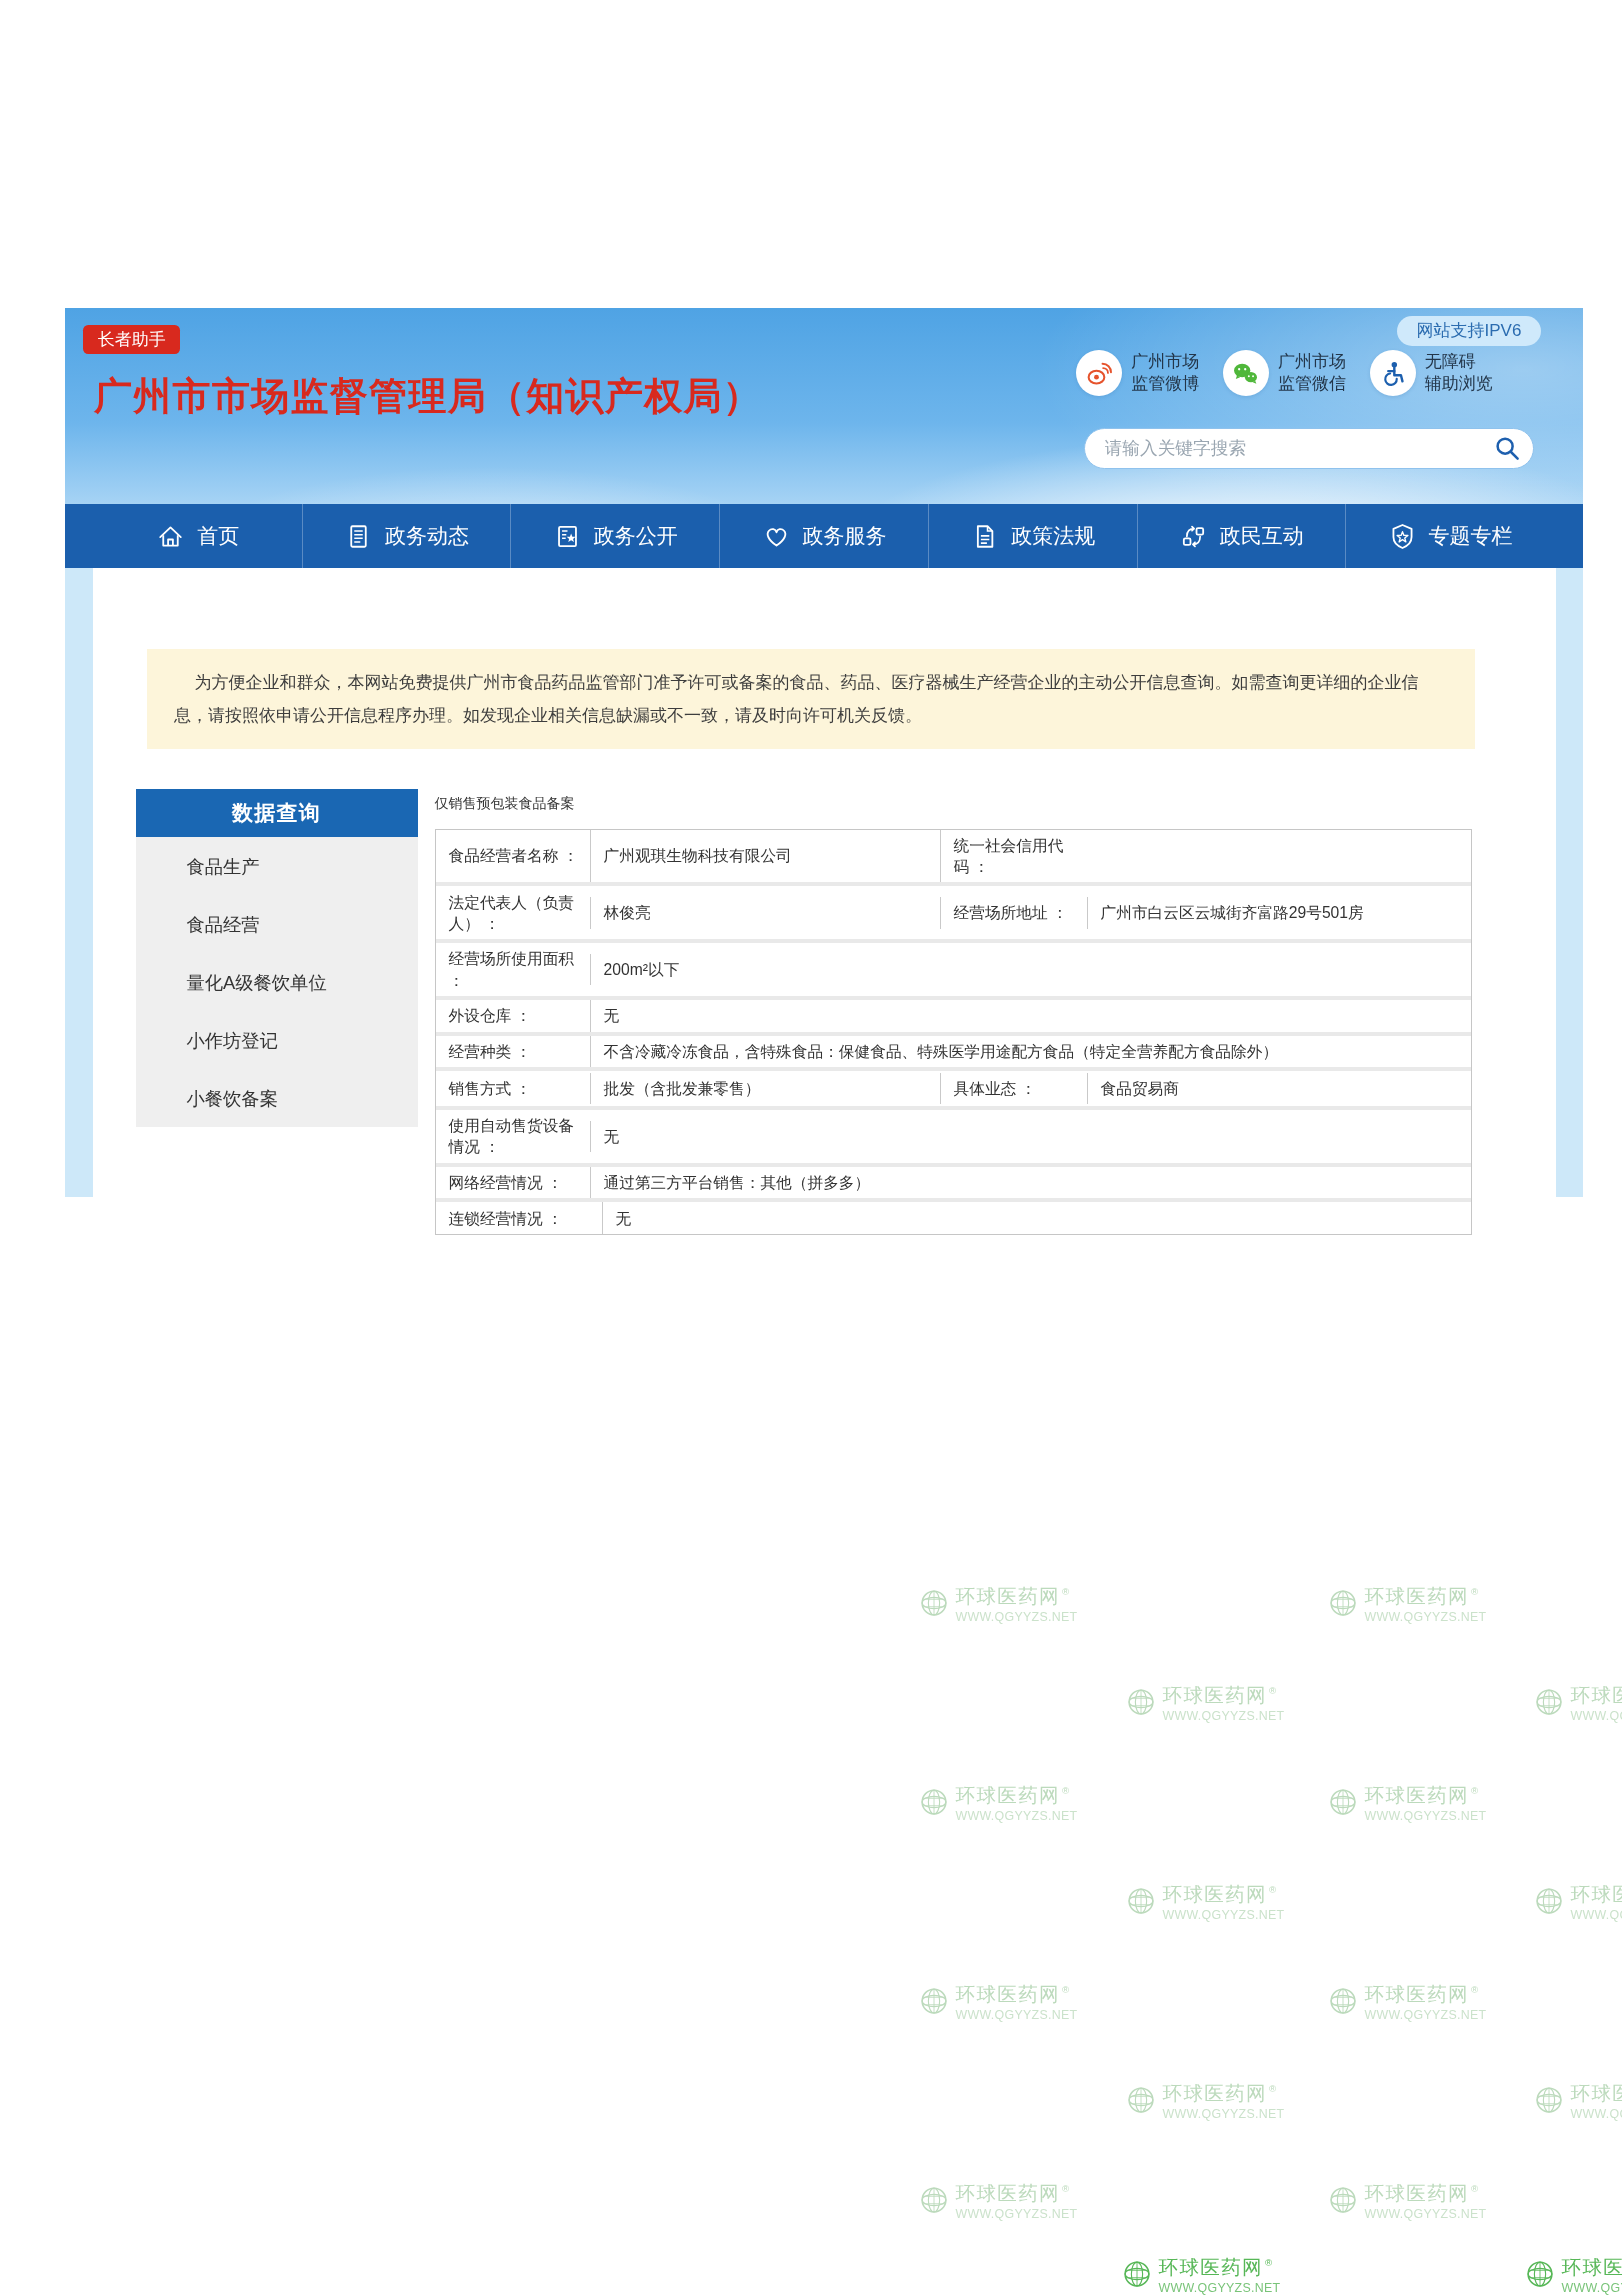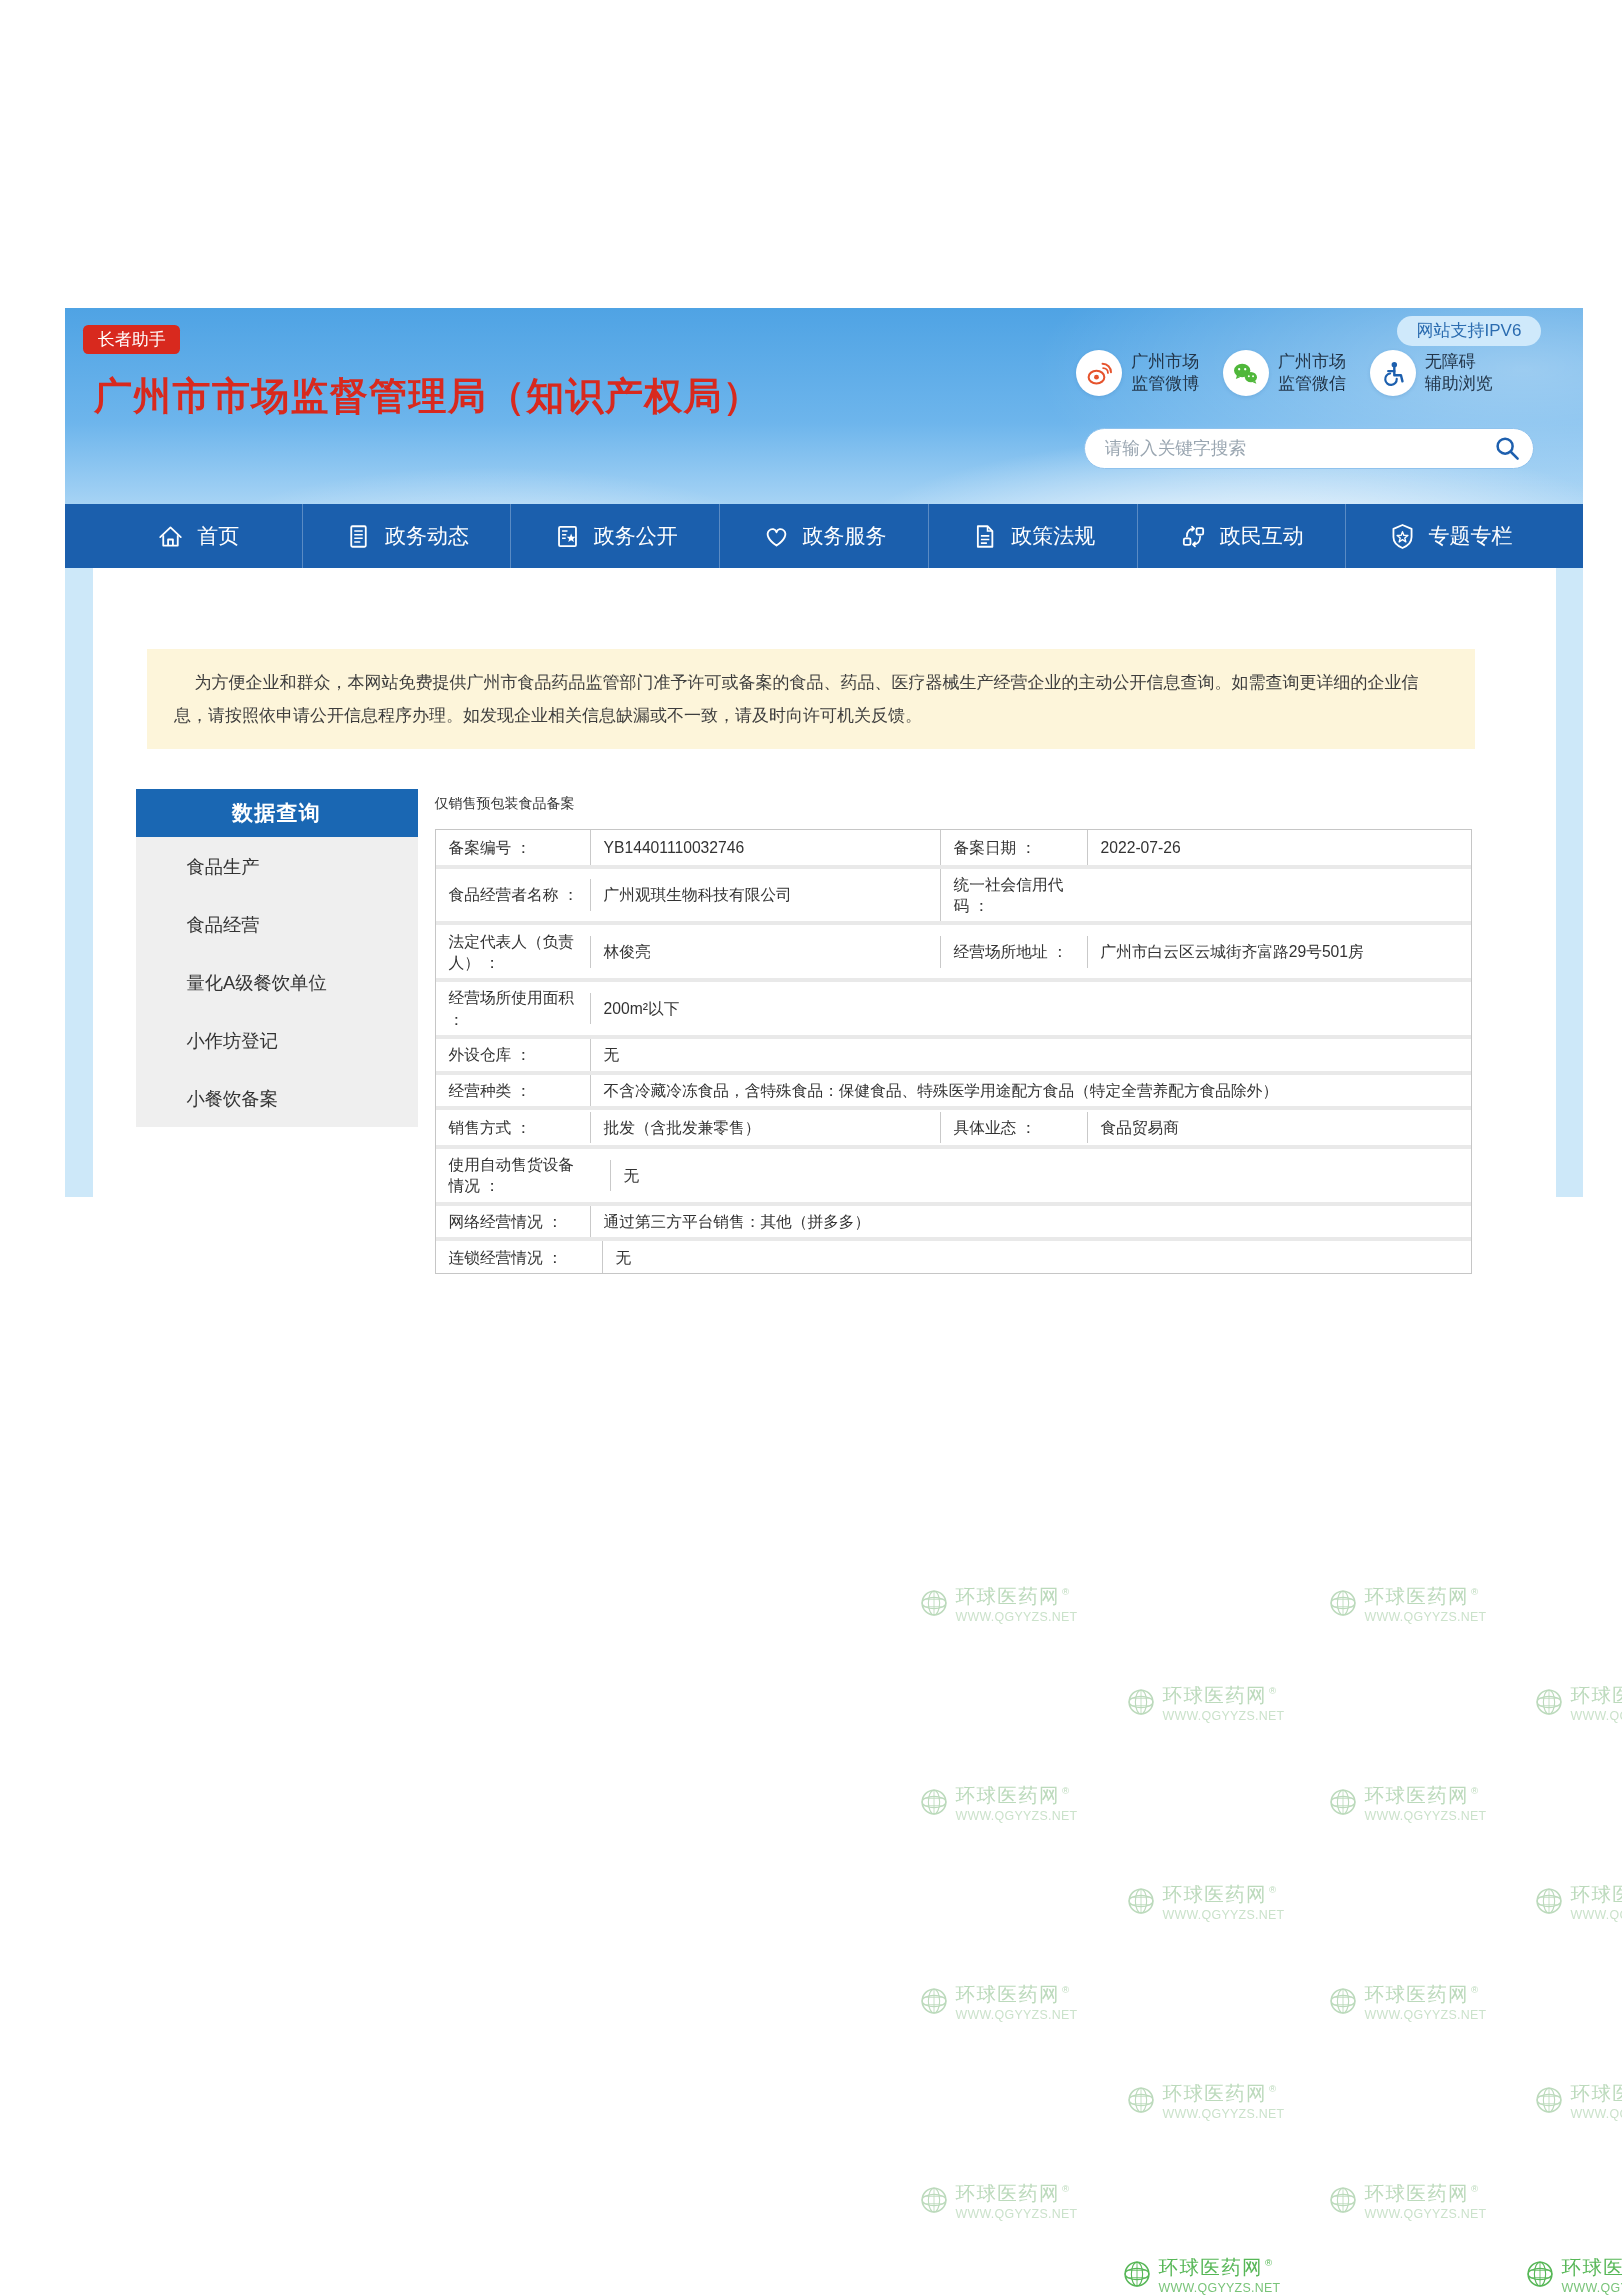--- a/index.html
+++ b/index.html
@@ -249,26 +249,20 @@
               <div class="side-item">量化A级餐饮单位</div>
               <div class="side-item">小作坊登记</div>
               <div class="side-item">小餐饮备案</div>
             </div>
         </aside>
 
         <main class="main">
           <h2 class="main-title">仅销售预包装食品备案</h2>
           <div class="table">
               <div class="trow" style="min-height: 35px;">
-                <div class="tcell c1">备案编号 ：</div>
-                <div class="tcell c2">YB14401110032746</div>
-                <div class="tcell c3">备案日期 ：</div>
-                <div class="tcell c4">2022-07-26</div>
-              </div>
-              <div class="trow" style="min-height: 35px;">
                 <div class="tcell c1">食品经营者名称 ：</div>
                 <div class="tcell c2">广州观琪生物科技有限公司</div>
                 <div class="tcell c3">统一社会信用代码 ：</div>
               </div>
               <div class="trow" style="min-height: 46px;">
                 <div class="tcell c1">法定代表人（负责人） ：</div>
                 <div class="tcell c2">林俊亮</div>
                 <div class="tcell c3">经营场所地址 ：</div>
                 <div class="tcell c4">广州市白云区云城街齐富路29号501房</div>
               </div>
@@ -283,21 +277,21 @@
               <div class="trow" style="min-height: 26px;">
                 <div class="tcell c1">经营种类 ：</div>
                 <div class="tcell cspan">不含冷藏冷冻食品，含特殊食品：保健食品、特殊医学用途配方食品（特定全营养配方食品除外）</div>
               </div>
               <div class="trow" style="min-height: 35px;">
                 <div class="tcell c1">销售方式 ：</div>
                 <div class="tcell c2">批发（含批发兼零售）</div>
                 <div class="tcell c3">具体业态 ：</div>
                 <div class="tcell c4">食品贸易商</div>
               </div>
-              <div class="trow" style="min-height: 46px; gap: 20px;">
+              <div class="trow" style="min-height: 46px;">
                 <div class="tcell c1">使用自动售货设备情况 ：</div>
                 <div class="tcell cspan">无</div>
               </div>
               <div class="trow" style="min-height: 26px;">
                 <div class="tcell c1">网络经营情况 ：</div>
                 <div class="tcell cspan">通过第三方平台销售：其他（拼多多）</div>
               </div>
               <div class="trow" style="min-height: 26px; gap: 12px;">
                 <div class="tcell c1">连锁经营情况 ：</div>
                 <div class="tcell cspan">无</div>

